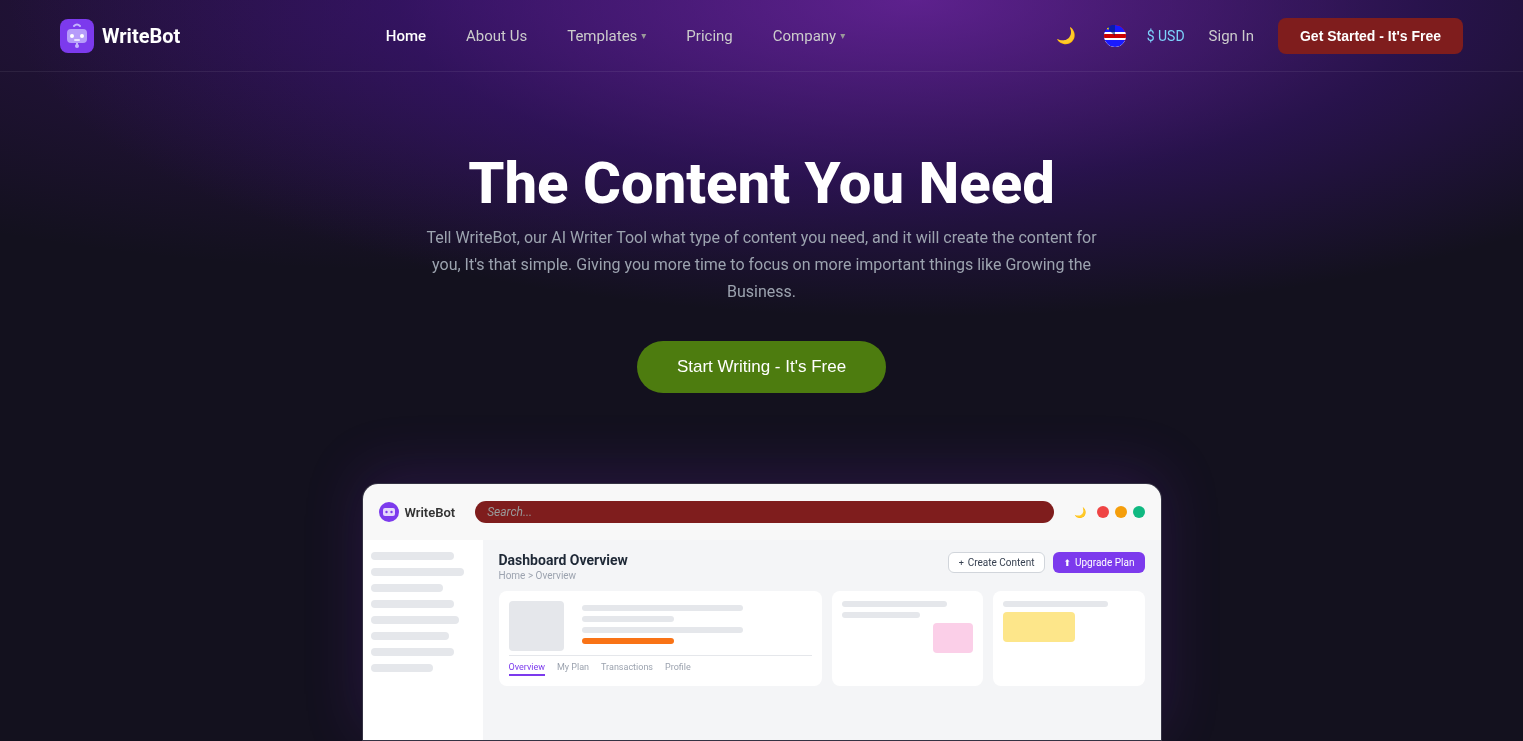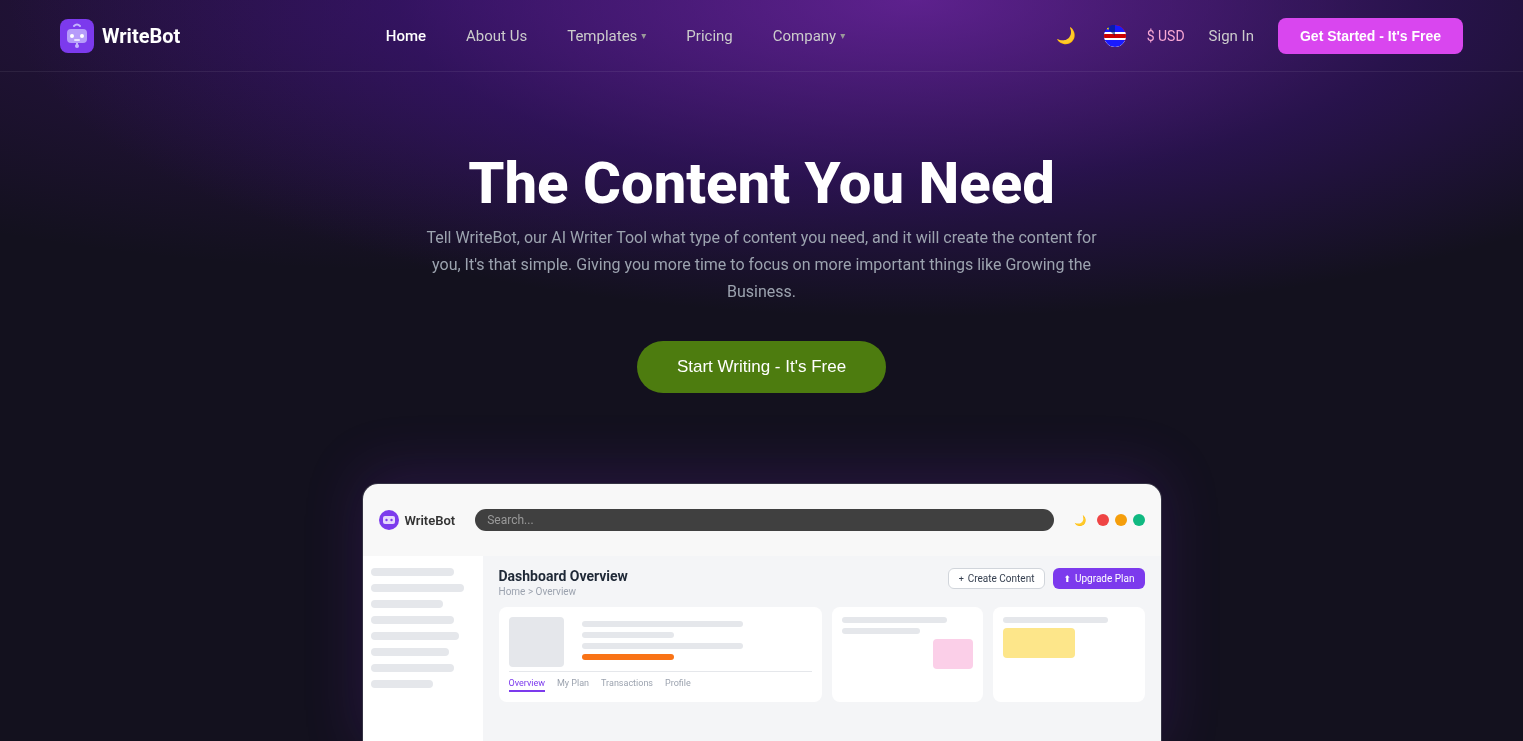--- a/index.html
+++ b/index.html
@@ -84,39 +84,39 @@
       align-items: center;
       justify-content: center;
       cursor: pointer;
       color: #ccc;
       font-size: 16px;
     }
     .currency-btn {
       display: flex;
       align-items: center;
       gap: 6px;
-      color: #f9a8d4;
+      color: #7dd3fc;
       font-size: 14px;
       cursor: pointer;
     }
     .flag-icon {
       width: 22px;
       height: 22px;
       border-radius: 50%;
       background: conic-gradient(red 0deg 120deg, white 120deg 240deg, blue 240deg 360deg);
       display: inline-block;
     }
     .sign-in-btn {
       color: #ccc;
       font-size: 15px;
       cursor: pointer;
       padding: 0 8px;
     }
     .get-started-btn {
-      background: #d946ef;
+      background: #7f1d1d;
       color: #fff;
       border: none;
       border-radius: 8px;
       padding: 10px 22px;
       font-size: 14px;
       font-weight: 600;
       cursor: pointer;
       white-space: nowrap;
     }
 
@@ -199,26 +199,27 @@
       background: #7c3aed;
       border-radius: 50%;
       display: flex;
       align-items: center;
       justify-content: center;
       font-size: 10px;
       color: white;
     }
     .db-search {
       flex: 1;
-      background: #404040;
+      background: #7f1d1d;
       border-radius: 20px;
       padding: 4px 12px;
       font-size: 12px;
       color: #999;
-      margin: 17px 12px;
+      margin: 9px 12px;
+      font-style: italic;
     }
     .db-controls {
       display: flex;
       align-items: center;
       gap: 6px;
     }
     .db-dot {
       width: 12px;
       height: 12px;
       border-radius: 50%;

